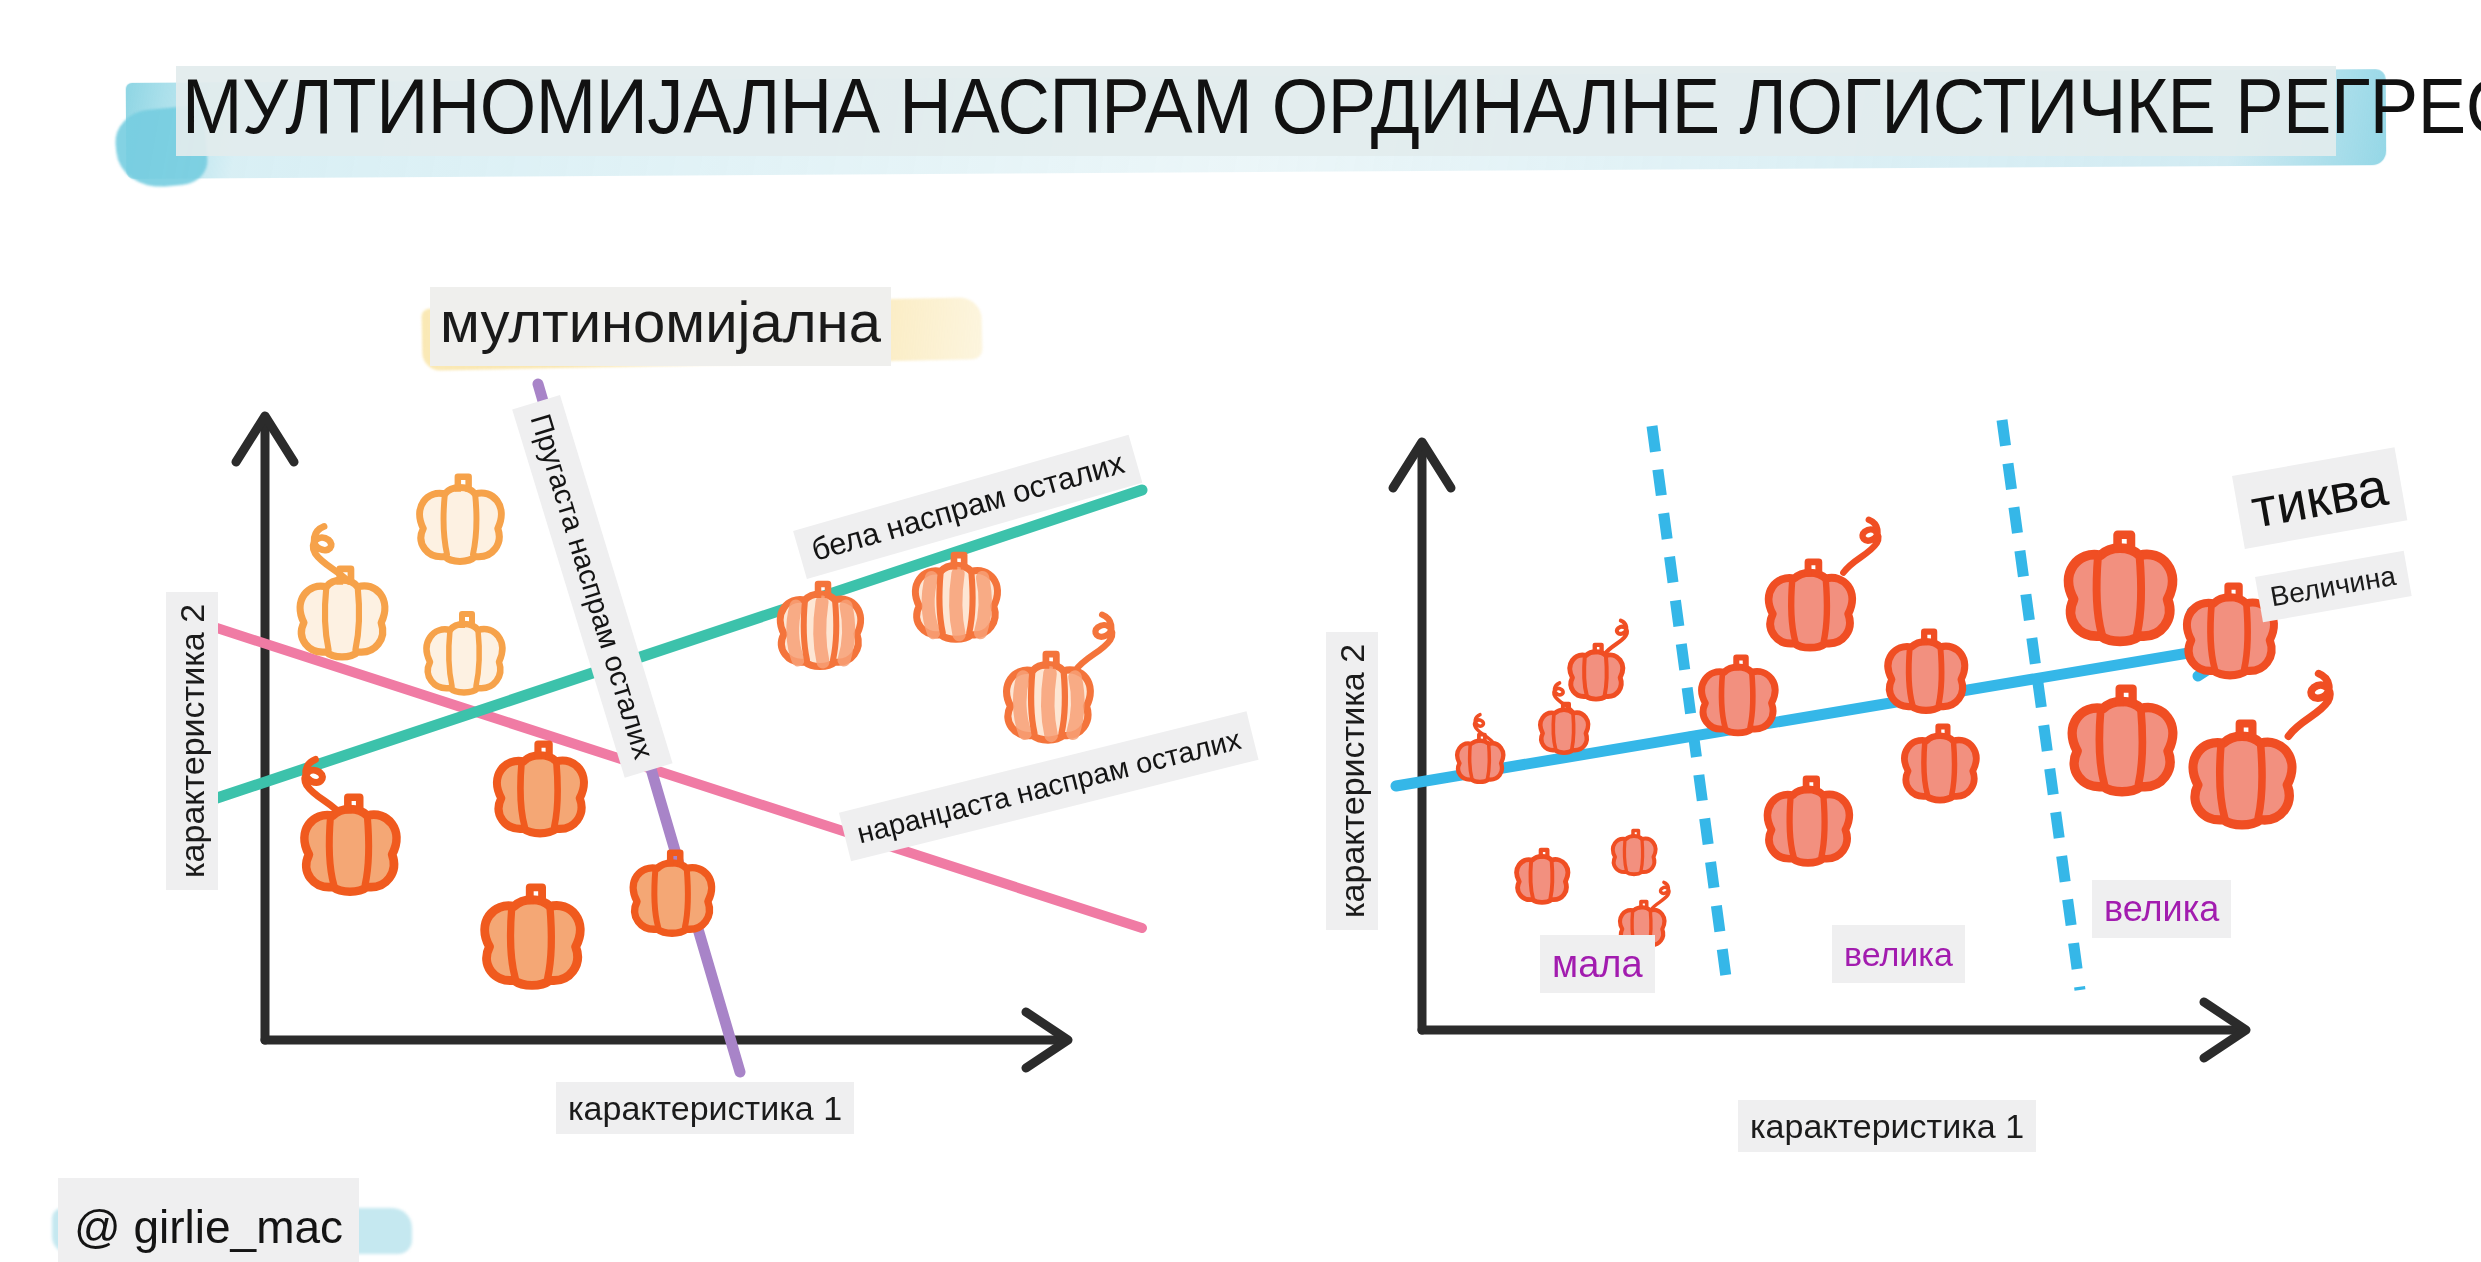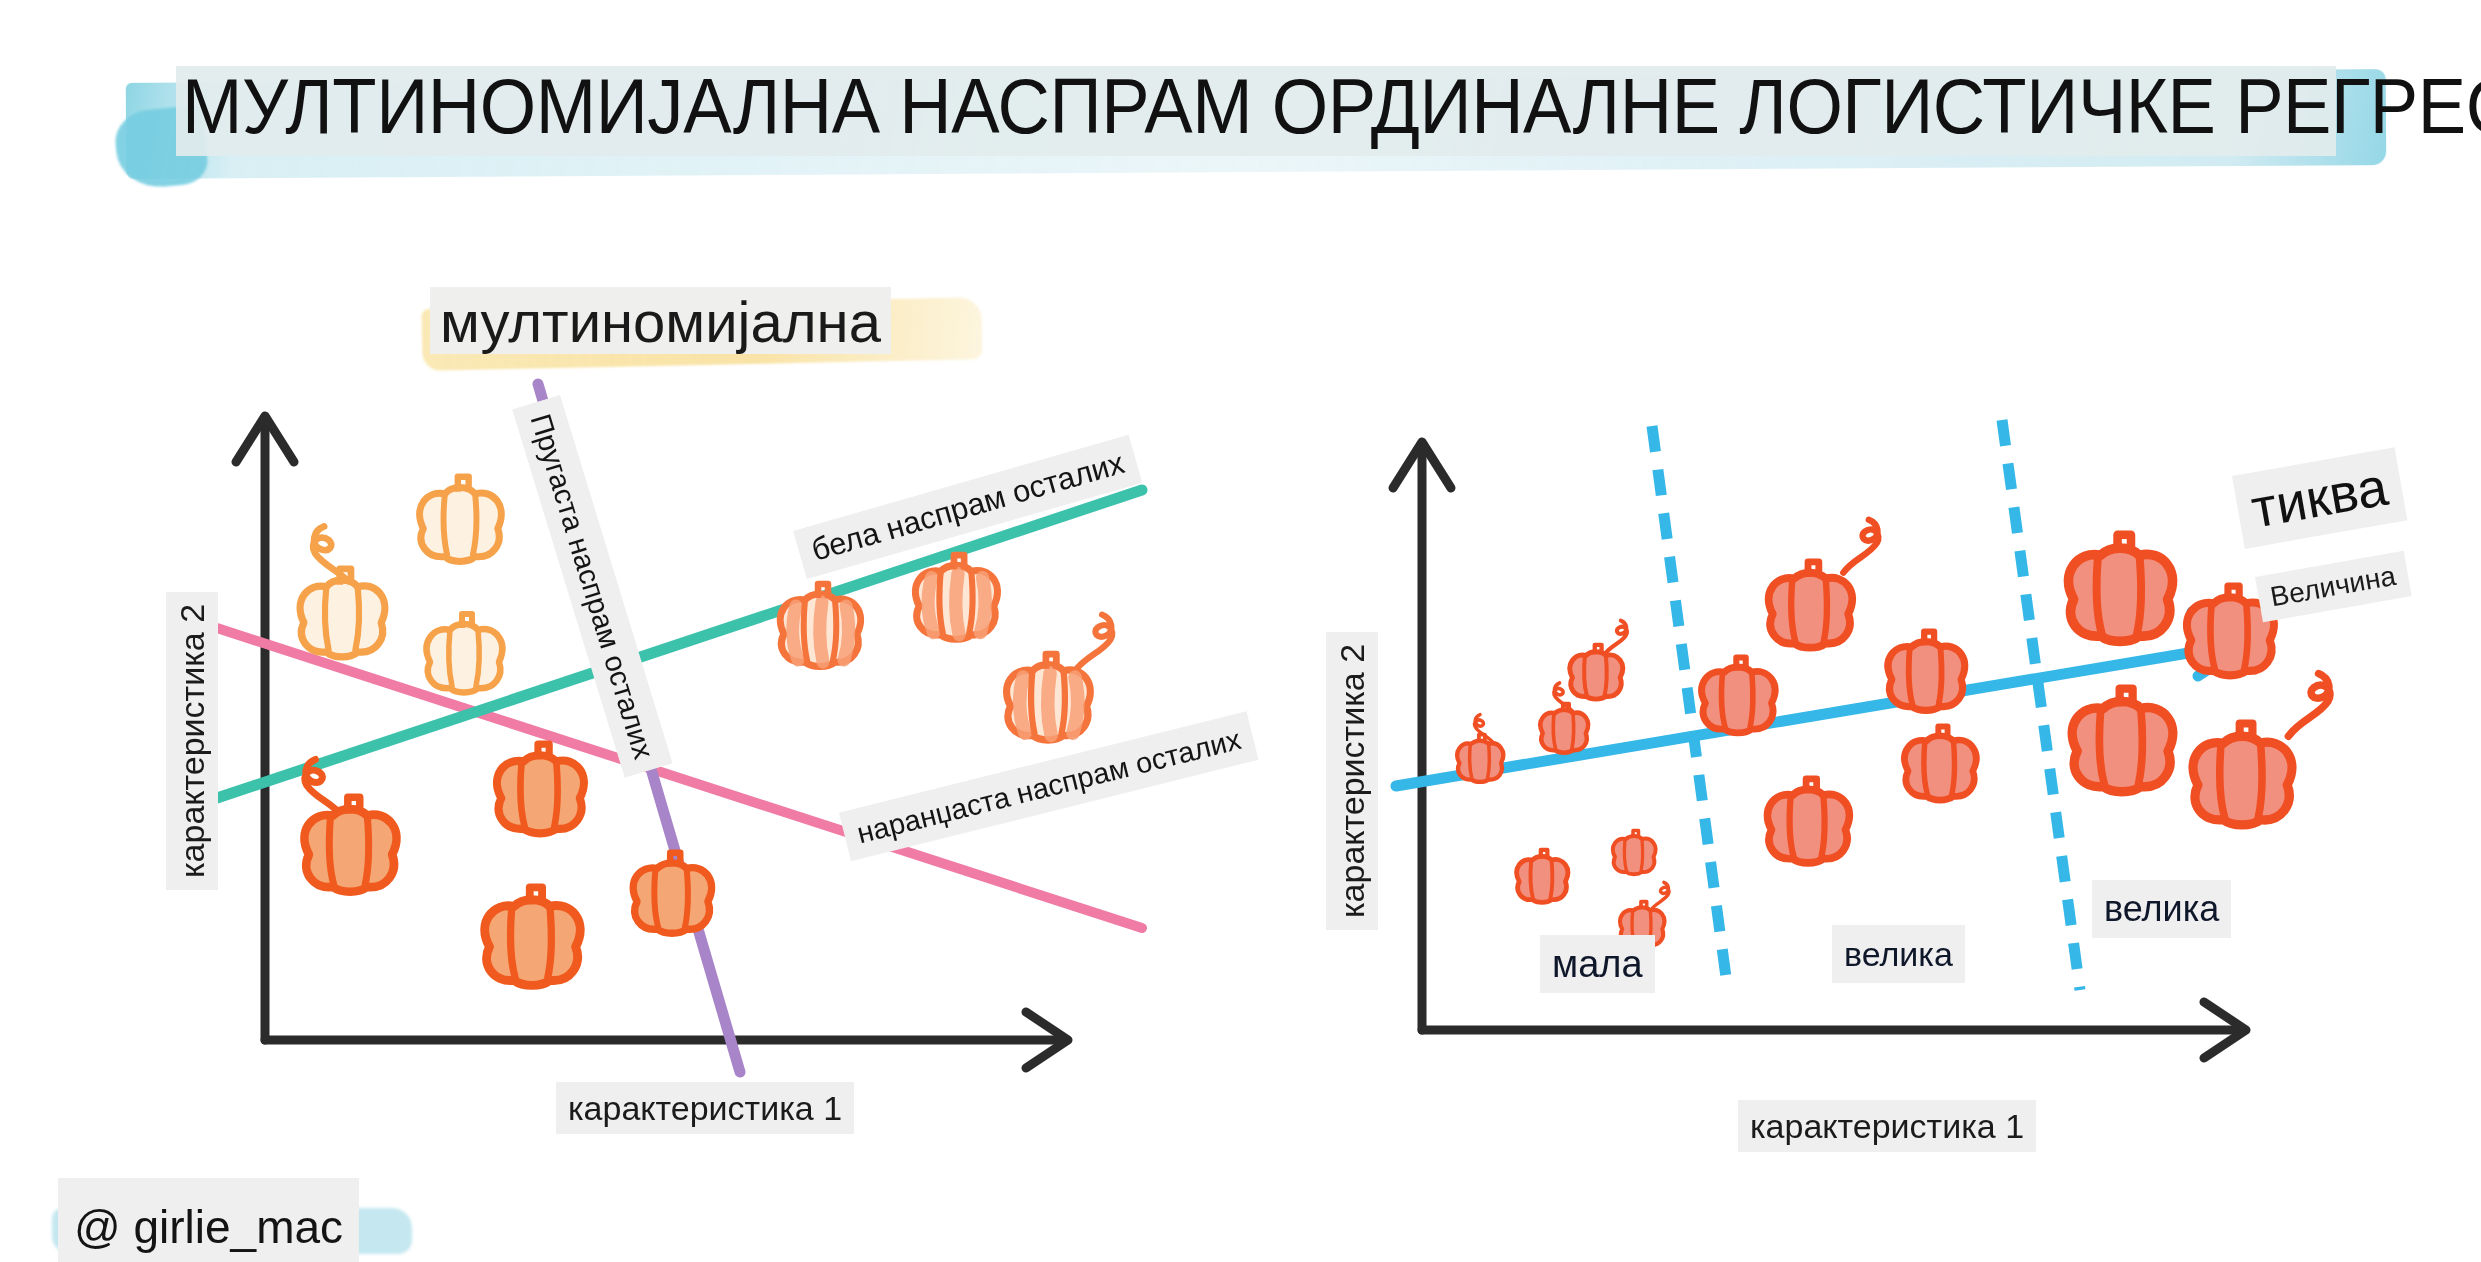--- a/index.html
+++ b/index.html
@@ -71,21 +71,21 @@
   
   .panel-title {
     position: absolute;
     font-size: 58px;
     color: #1a1a1a;
     white-space: nowrap;
     line-height: 74px;
   }
   .panel-title .hl {
     background: #efefed;
-    padding: 2px 10px 0 10px;
+    padding: 2px 10px 12px 10px;
     position: relative;
     z-index: 2;
   }
   .panel-title .wash {
     position:absolute; z-index:1;
     left: -8px; top: 18px;
     width: 540px; height: 62px;
     background: linear-gradient(95deg, rgba(250,232,178,0.95), rgba(248,222,150,0.85) 60%, rgba(250,235,190,0.5));
     border-radius: 8px 22px 10px 18px;
     transform: rotate(-1.2deg);
@@ -138,21 +138,21 @@
     transform: rotate(73deg);
     font-size: 29px;
   }
   #lbl-white  { left: 800px; top: 530px; transform: rotate(-16deg); transform-origin: left center; }
   #lbl-orange { left: 845px; top: 812px; transform: rotate(-14deg); transform-origin: left center; font-size: 29px;}
 
   
   .cat-label {
     position: absolute;
     background: #efeff0;
-    color: #0f172a;
+    color: #a21caf;
     font-size: 38px;
     padding: 5px 12px;
     white-space: nowrap;
     line-height: 48px;
   }
   #cat-small  { left: 1540px; top: 935px; }
   #cat-medium { left: 1832px; top: 925px; font-size: 34px; }
   #cat-large  { left: 2092px; top: 880px; font-size: 36px; }
 
   

